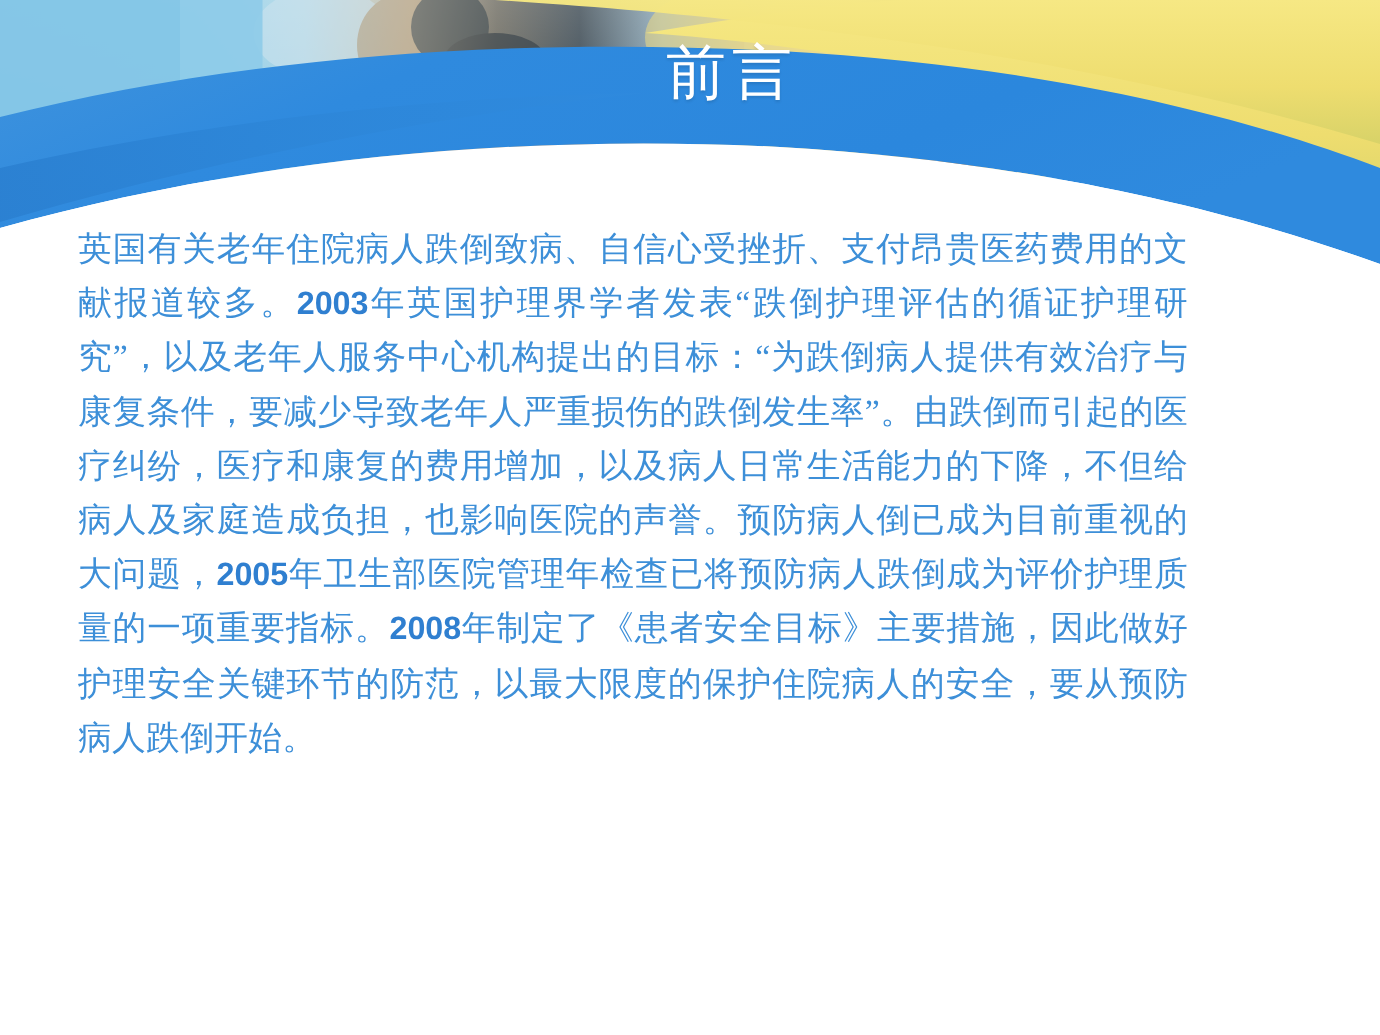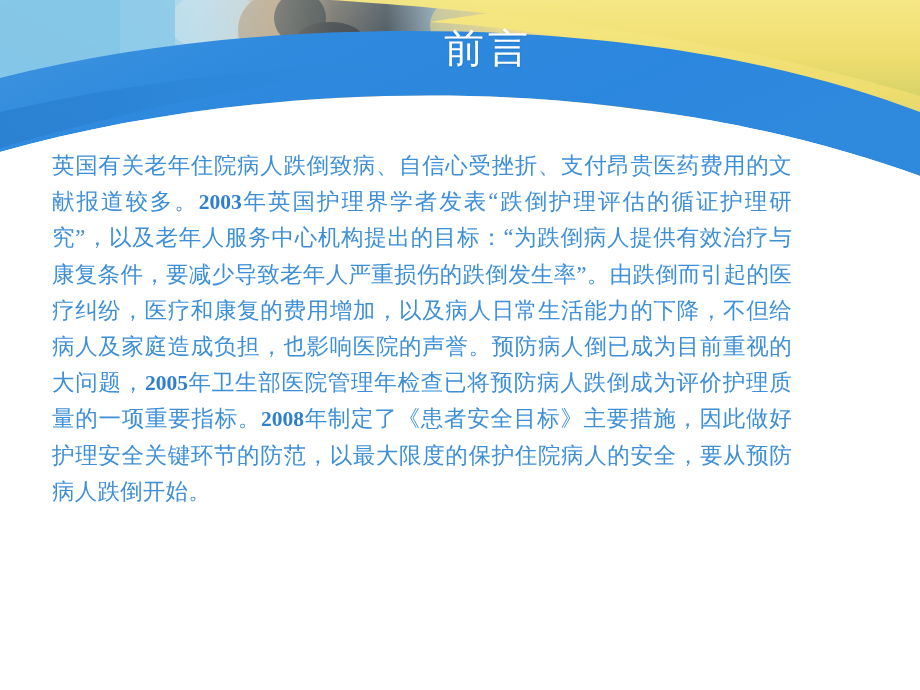--- a/index.html
+++ b/index.html
@@ -66,21 +66,21 @@
     color: #3d8fd8;
     font-size: 22.5px;
     line-height: 36.2px;
     text-align: justify;
     text-justify: inter-ideograph;
     font-family: "Liberation Serif", "DejaVu Serif", serif;
     letter-spacing: 0.2px;
     margin: 0;
   }
   .body-text b {
-    font-family: Liberation Serif, serif;
+    font-family: Liberation Sans, sans-serif;
     font-weight: bold;
     font-size: 21.5px;
     color: #2f7fd0;
     letter-spacing: 0;
   }
 </style>
 </head>
 <body>
 
 <div id="slide">

